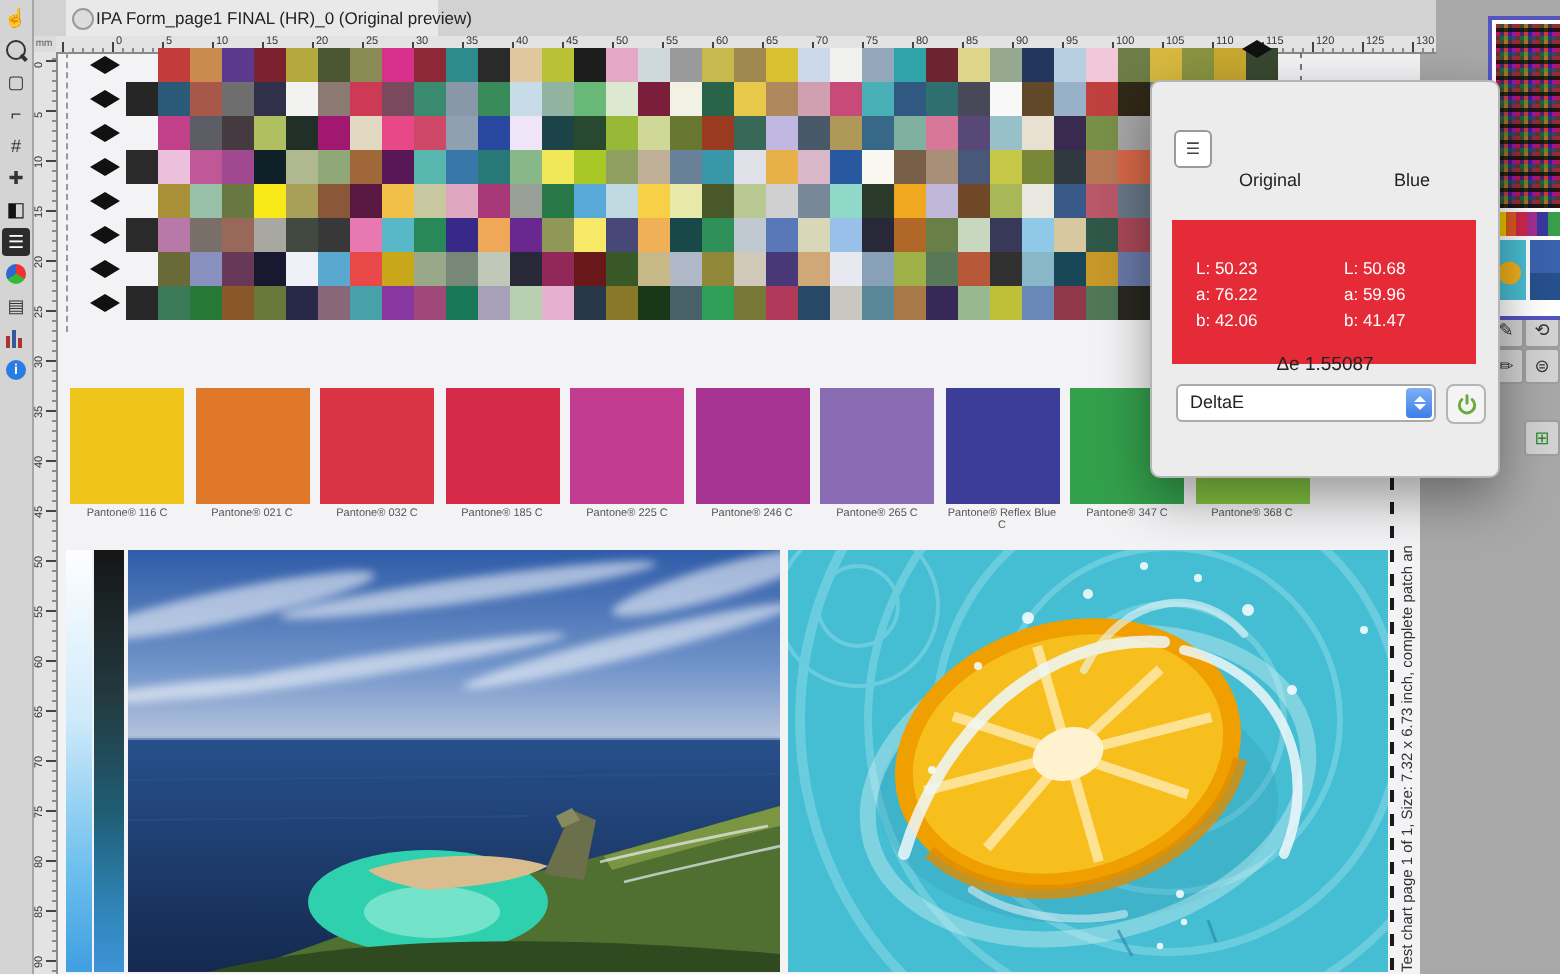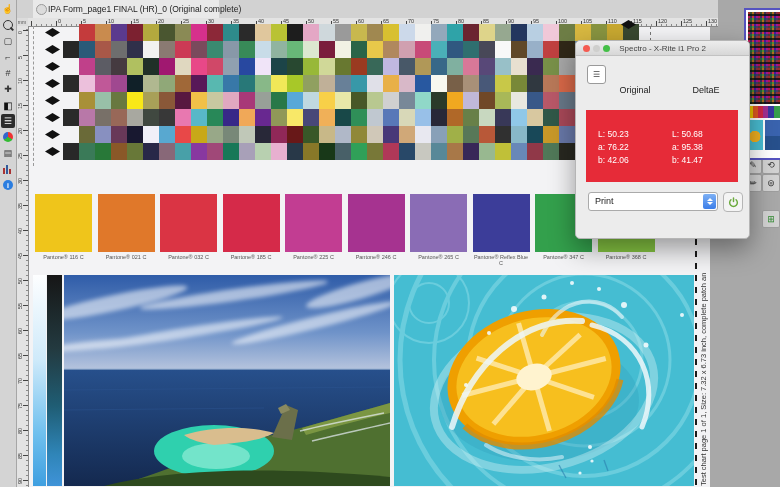--- a/index.html
+++ b/index.html
@@ -99,21 +99,21 @@
   svg{display:block;}
 </style>
 </head>
 <body>
 
 <div class="abs" id="page"></div>
 
 <div class="abs" id="titlebar"></div>
 <div class="abs" id="titletab"></div>
 <div class="abs" id="closedot"></div>
-<div class="abs" id="wintitle">IPA Form_page1 FINAL (HR)_0 (Original complete)</div>
+<div class="abs" id="wintitle">IPA Form_page1 FINAL (HR)_0 (Original preview)</div>
 
 <div class="abs" id="corner">mm</div>
 <div class="abs" id="hruler">
     <div class="hlab" style="left: 30px;">0</div>
     <div class="hlab" style="left: 55px;">5</div>
     <div class="hlab" style="left: 80px;">10</div>
     <div class="hlab" style="left: 105px;">15</div>
     <div class="hlab" style="left: 130px;">20</div>
     <div class="hlab" style="left: 155px;">25</div>
     <div class="hlab" style="left: 180px;">30</div>
@@ -637,41 +637,36 @@
     <div class="stool" style="left: 762px; top: 120px;">▤</div>
     <div class="stool" style="left: 744px; top: 138px; color: rgb(95, 174, 60);">◍</div>
     <div class="stool" style="left: 744px; top: 156px;">✎</div>
     <div class="stool" style="left: 762px; top: 156px;">⟲</div>
     <div class="stool" style="left: 744px; top: 174px;">✏</div>
     <div class="stool" style="left: 762px; top: 174px;">⊜</div>
     <div class="stool" style="left: 762px; top: 210px; color: rgb(47, 138, 47);">⊞</div>
   </div>
 
 <div class="abs" id="panel">
-  <div class="abs" id="ptitle">
-    <div class="light" id="l1" style="left: 7px; background: rgb(244, 91, 81);"></div>
-    <div class="light" id="l2" style="left: 17px; background: rgb(207, 207, 205);"></div>
-    <div class="light" id="l3" style="left: 27px; background: rgb(68, 191, 71);"></div>
-    <div class="txt">Spectro - X-Rite i1 Pro 2</div>
-  </div>
   <div class="abs" id="menubtn">
     <span>☰</span>
   </div>
   <div class="colhead" style="left:24px;width:70px;text-align:center;">Original</div>
-  <div class="colhead" style="left:100px;width:60px;text-align:center;">DeltaE</div>
+  <div class="colhead" style="left:100px;width:60px;text-align:center;">Blue</div>
   <div class="abs" id="redpatch" style="background: rgb(230, 43, 56);">
     <div class="labcol" style="left:12px;">L: 50.23
 a: 76.22
 b: 42.06</div>
     <div class="labcol" style="left:86px;">L: 50.68
-a: 95.38
+a: 59.96
 b: 41.47</div>
   </div>
+  <div class="abs" id="deltae">Δe 1.55087</div>
   <div class="abs mselect" style="left:12px;top:151px;width:128px;">
-    <span class="val">Print</span>
+    <span class="val">DeltaE</span>
     <span class="step">
         <i class="up"></i>
         <i class="dn"></i>
       </span>
   </div>
   <div class="abs" id="powerbtn">
     <svg width="11" height="11" viewBox="0 0 12 12">
       <path d="M6 1 L6 5" stroke="#6aaa3c" stroke-width="1.6" fill="none" stroke-linecap="round"></path>
       <path d="M3.2 3 A4.2 4.2 0 1 0 8.8 3" stroke="#6aaa3c" stroke-width="1.6" fill="none" stroke-linecap="round"></path>
     </svg>

